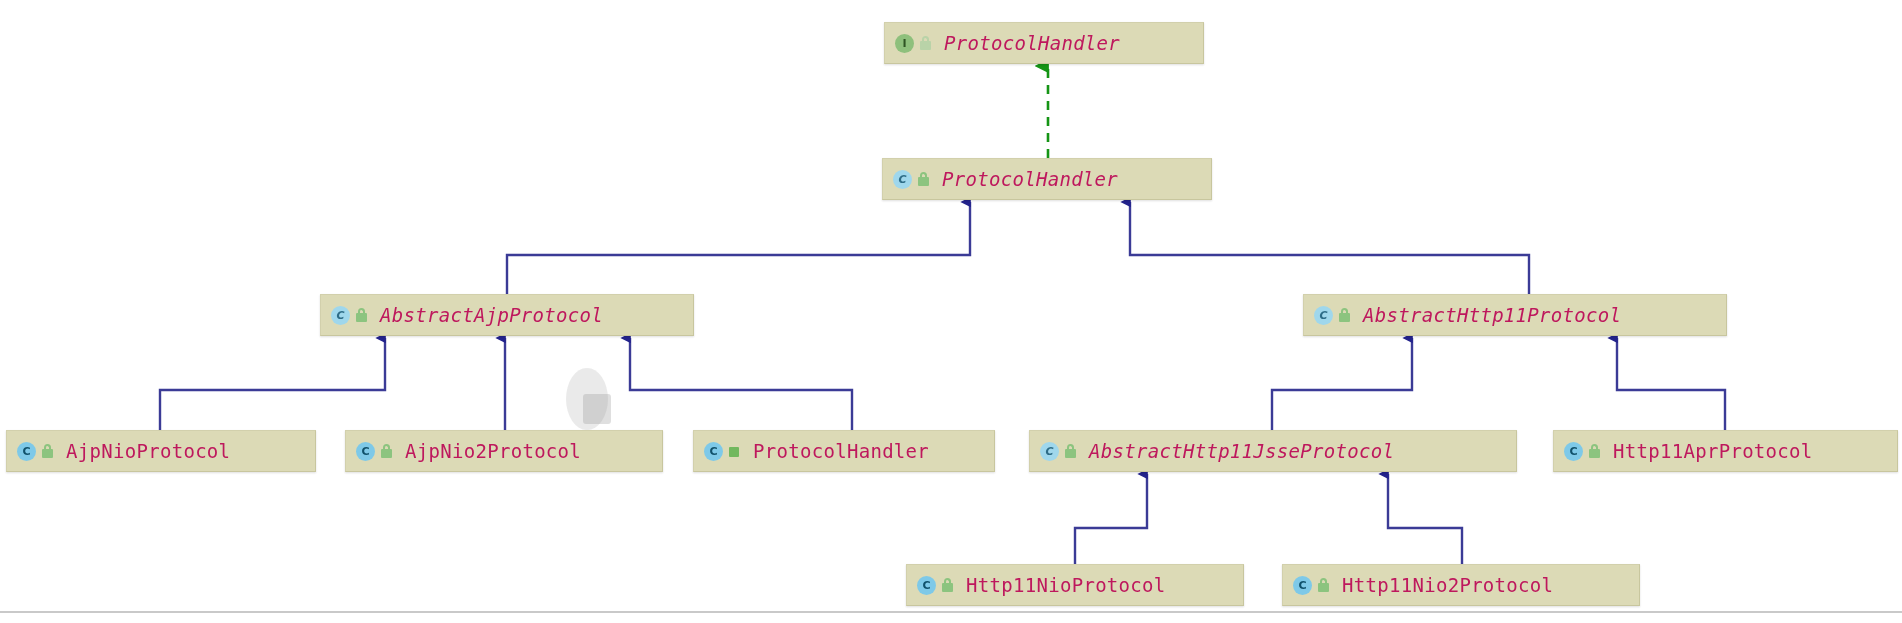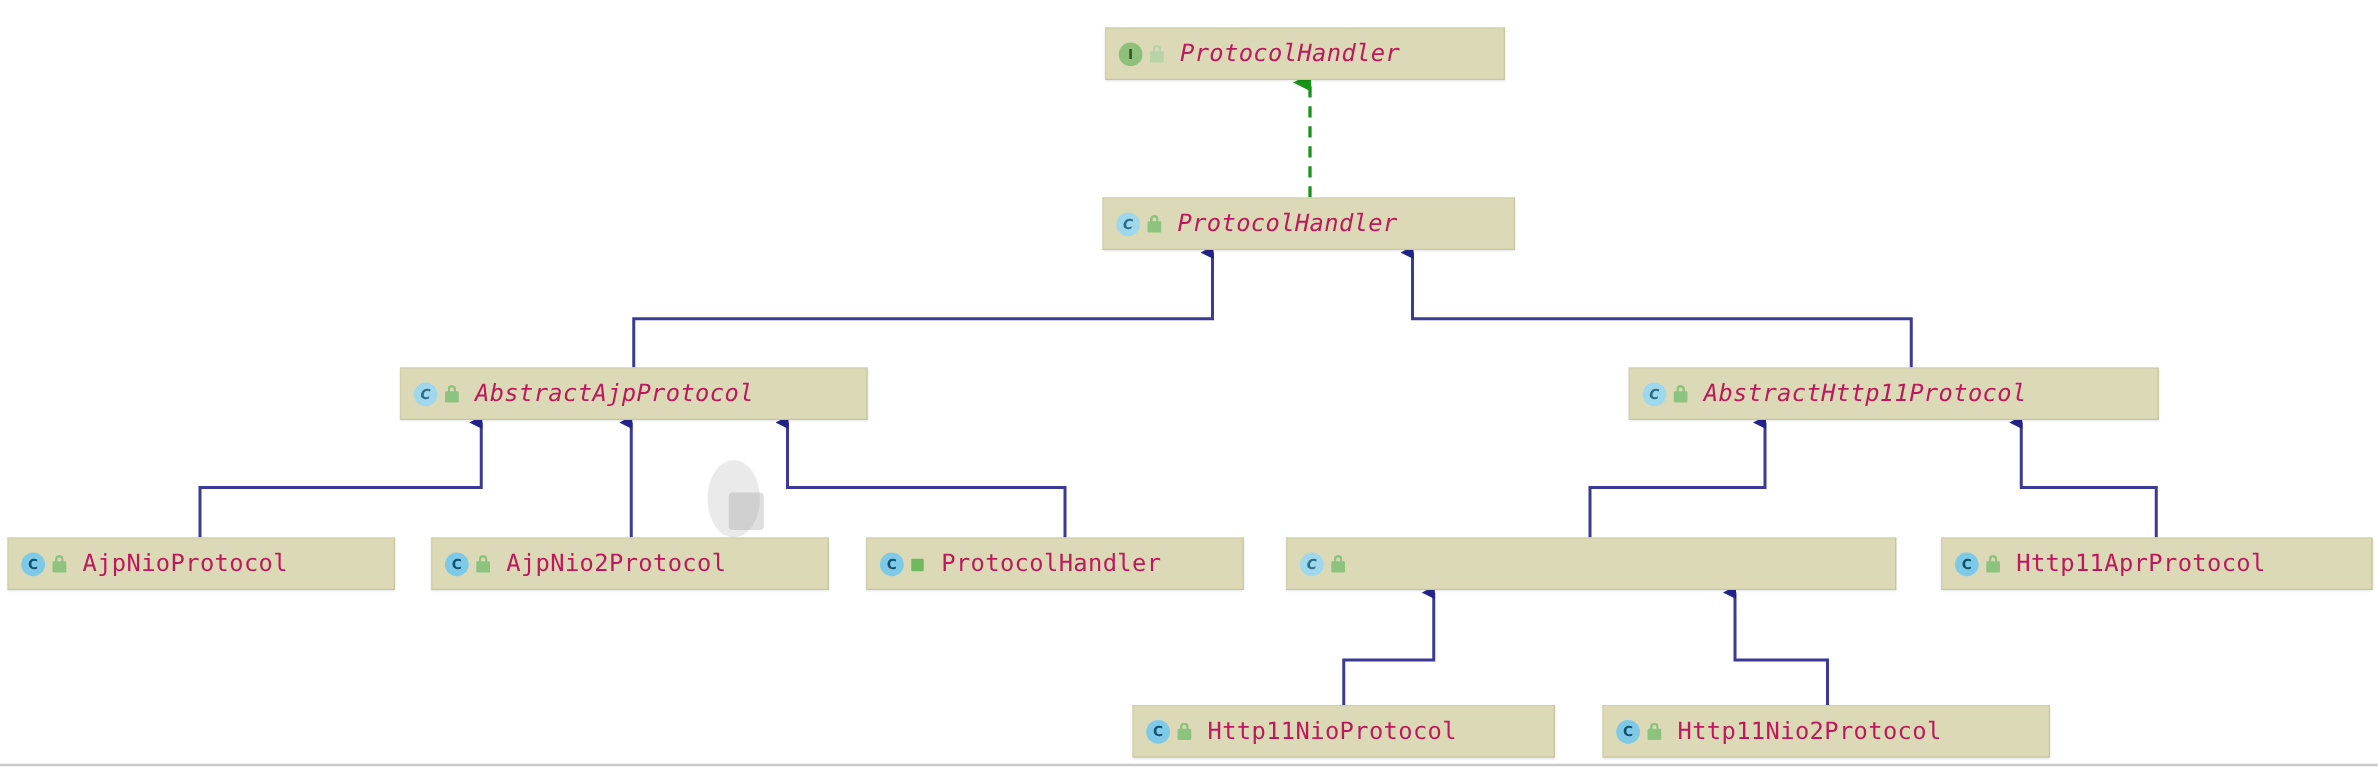--- a/index.html
+++ b/index.html
@@ -176,20 +176,21 @@
           <span class="ico ico-class">C</span>
           <span class="deco deco-square"></span>
         </span>
         <span class="label">ProtocolHandler</span>
       </div>
       <div class="node is-abstract" style="left: 1029px; top: 430px; width: 488px;">
         <span class="icon-box">
           <span class="ico ico-class abstract">C</span>
           <span class="deco deco-lock"></span>
         </span>
+        <span class="label">AbstractHttp11JsseProtocol</span>
       </div>
       <div class="node" style="left: 1553px; top: 430px; width: 345px;">
         <span class="icon-box">
           <span class="ico ico-class">C</span>
           <span class="deco deco-lock"></span>
         </span>
         <span class="label">Http11AprProtocol</span>
       </div>
       <div class="node" style="left: 906px; top: 564px; width: 338px;">
         <span class="icon-box">

